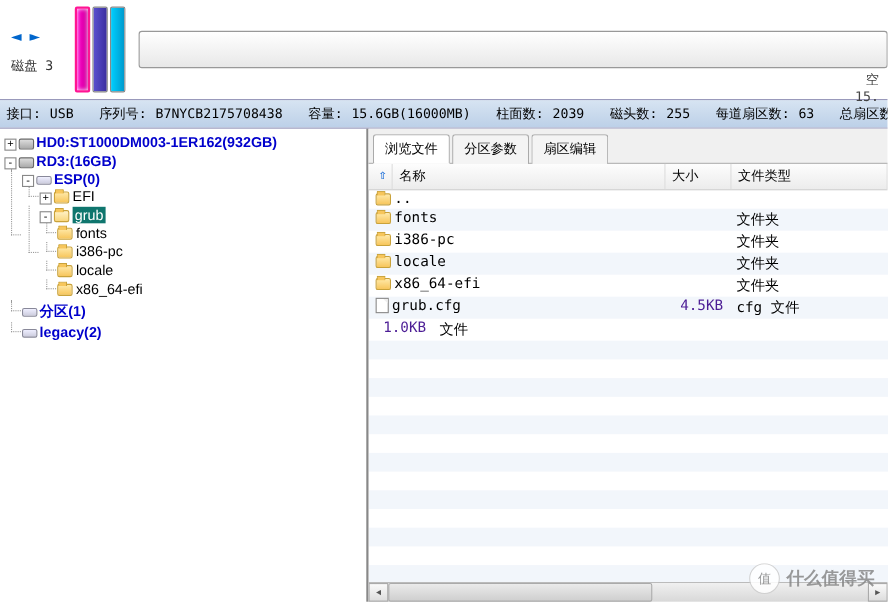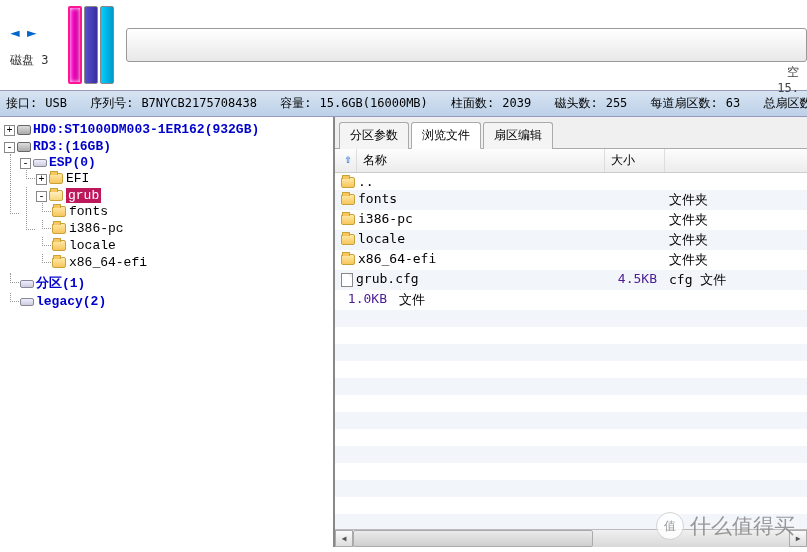--- a/index.html
+++ b/index.html
@@ -15,40 +15,40 @@
 .gauge1 { background: linear-gradient(to right, #ff00cc, #cc0099); border: 2px solid #ff1493; box-shadow: inset 0 0 4px #fff; }
 .gauge2 { background: linear-gradient(to right, #5a4fcf, #3a2f9f); }
 .gauge3 { background: linear-gradient(to right, #00cfff, #0099cc); }
 .usage-bar { flex: 1; margin-left: 6px; height: 34px; border: 1px solid #999; background: linear-gradient(to bottom, #fff, #e8e8e8); border-radius: 3px; position: relative; }
 .usage-text { position: absolute; right: 8px; top: 36px; color: #444; text-align: right; }
 
 .info-bar { background: linear-gradient(to bottom, #d7e4f2, #bcd0e8); border-top: 1px solid #99b; border-bottom: 1px solid #99b; padding: 4px 6px; font-family: monospace; white-space: nowrap; overflow: hidden; }
 .info-bar span { margin-right: 8px; }
 
 .main { display: flex; height: 430px; }
-.tree-panel { width: 335px; border-right: 2px solid #888; overflow: auto; padding: 4px 2px; font-family: Liberation Mono, monospace; font-size: 13px; }
+.tree-panel { width: 335px; border-right: 2px solid #888; overflow: auto; padding: 4px 2px; font-family: Liberation Sans, sans-serif; font-size: 13px; }
 .tree-panel::-webkit-scrollbar { width: 0; }
 
 .tree ul { list-style: none; padding-left: 16px; }
 .tree > ul { padding-left: 2px; }
 .tree li { white-space: nowrap; padding: 1px 0; position: relative; }
 .tree li::before { content: ""; position: absolute; left: -10px; top: 0; bottom: 50%; border-left: 1px dotted #999; border-bottom: 1px dotted #999; width: 8px; }
 .tree > ul > li::before { display: none; }
 
 .twist { display: inline-block; width: 11px; height: 11px; border: 1px solid #888; text-align: center; line-height: 9px; font-size: 10px; background: #fff; margin-right: 2px; cursor: pointer; }
 .hd-icon { display: inline-block; width: 14px; height: 10px; background: linear-gradient(#ddd, #aaa); border: 1px solid #666; border-radius: 2px; vertical-align: middle; margin-right: 2px; }
 .part-icon { display: inline-block; width: 14px; height: 8px; background: linear-gradient(#eef, #ccd); border: 1px solid #889; border-radius: 2px; vertical-align: middle; margin-right: 2px; }
 .folder-icon { display: inline-block; width: 14px; height: 11px; background: linear-gradient(#ffe9a8, #f7c65c); border: 1px solid #c9a23a; border-radius: 2px; vertical-align: middle; margin-right: 3px; position: relative; }
 .folder-icon::before { content: ""; position: absolute; top: -3px; left: 0; width: 6px; height: 3px; background: #f7c65c; border: 1px solid #c9a23a; border-bottom: none; border-radius: 1px 1px 0 0; }
 .folder-open { background: linear-gradient(#fff2c8, #f9d77e); }
 .file-icon { display: inline-block; width: 12px; height: 14px; background: #fff; border: 1px solid #888; vertical-align: middle; margin-right: 3px; position: relative; }
 .file-icon::after { content: ""; position: absolute; top: 0; right: 0; border-top: 4px solid #eee; border-left: 4px solid transparent; }
 
 .bold-blue { color: #0000cc; font-weight: bold; }
-.sel { background: #be185d; color: #fff; padding: 0 2px; }
+.sel { background: #0f766e; color: #fff; padding: 0 2px; }
 
 .right-panel { flex: 1; display: flex; flex-direction: column; }
 .tabs { display: flex; background: #f0f0f0; border-bottom: 1px solid #aaa; padding-top: 4px; padding-left: 4px; gap: 2px; }
 .tab { padding: 4px 10px; border: 1px solid #aaa; border-bottom: none; background: #f4f4f4; cursor: pointer; position: relative; top: 1px; border-radius: 3px 3px 0 0; }
 .tab.active { background: #fff; border-bottom: 1px solid #fff; }
 
 .list-header { display: flex; background: linear-gradient(#fdfdfd, #ececec); border-bottom: 1px solid #ccc; }
 .list-header > div { padding: 3px 6px; border-right: 1px solid #ddd; }
 .up-arrow { display: inline-block; width: 14px; height: 14px; color: #1e6fd8; font-weight: bold; text-align: center; }
 
@@ -59,21 +59,21 @@
 .col-size { flex: 0 0 60px; text-align: right; color: #4c1d95; padding-right: 8px; }
 .col-type { flex: 1; padding-left: 4px; }
 
 .hscroll { height: 18px; background: linear-gradient(#f0f0f0, #d8d8d8); border-top: 1px solid #bbb; display: flex; }
 .hscroll .arrow { width: 18px; border: 1px solid #aaa; background: linear-gradient(#fafafa, #ddd); text-align: center; line-height: 14px; color: #555; }
 .hscroll .track { flex: 1; position: relative; }
 .hscroll .thumb { position: absolute; left: 0; top: 0; bottom: 0; width: 55%; background: linear-gradient(#eaeaea, #cfcfcf); border: 1px solid #aaa; border-radius: 2px; }
 
 .watermark { position: absolute; right: 12px; bottom: 12px; display: flex; align-items: center; gap: 6px; opacity: 0.85; }
 .watermark .badge { width: 28px; height: 28px; border-radius: 50%; background: #fff; border: 1px solid #ccc; text-align: center; line-height: 26px; font-size: 12px; color: #888; }
-.watermark .txt { font-family: "Microsoft YaHei", sans-serif; font-size: 21px; color: #888; font-weight: normal; }
+.watermark .txt { font-family: "Microsoft YaHei", sans-serif; font-size: 16px; color: #888; font-weight: bold; }
 </style>
 </head>
 <body>
 
 <div class="top-area">
   <div>
     <div class="nav-arrows">
       <span>◄</span>
       <span>►</span>
     </div>
@@ -126,29 +126,30 @@
             <li><span class="part-icon"></span><span class="bold-blue">分区(1)</span></li>
             <li><span class="part-icon"></span><span class="bold-blue">legacy(2)</span></li>
           </ul>
         </li>
       </ul>
     </div>
   </div>
 
   <div class="right-panel">
     <div class="tabs">
+      <div class="tab active">浏览文件</div>
       <div class="tab">分区参数</div>
-      <div class="tab active">浏览文件</div>
       <div class="tab">扇区编辑</div>
     </div>
 
     <div class="list-header">
       <div style="width:22px;"><span class="up-arrow">⇧</span></div>
       <div style="flex:0 0 248px;">名称</div>
       <div style="flex:0 0 60px; text-align:left;">大小</div>
+      <div style="flex:1;">文件类型</div>
     </div>
 
     <div class="file-list" id="file-list">
         <div class="row">
           <div class="col-name"><span class="folder-icon"></span><span>..</span></div>
           <div class="col-size"></div>
           <div class="col-type"></div>
         </div>
         <div class="row">
           <div class="col-name"><span class="folder-icon"></span><span>fonts</span></div>

